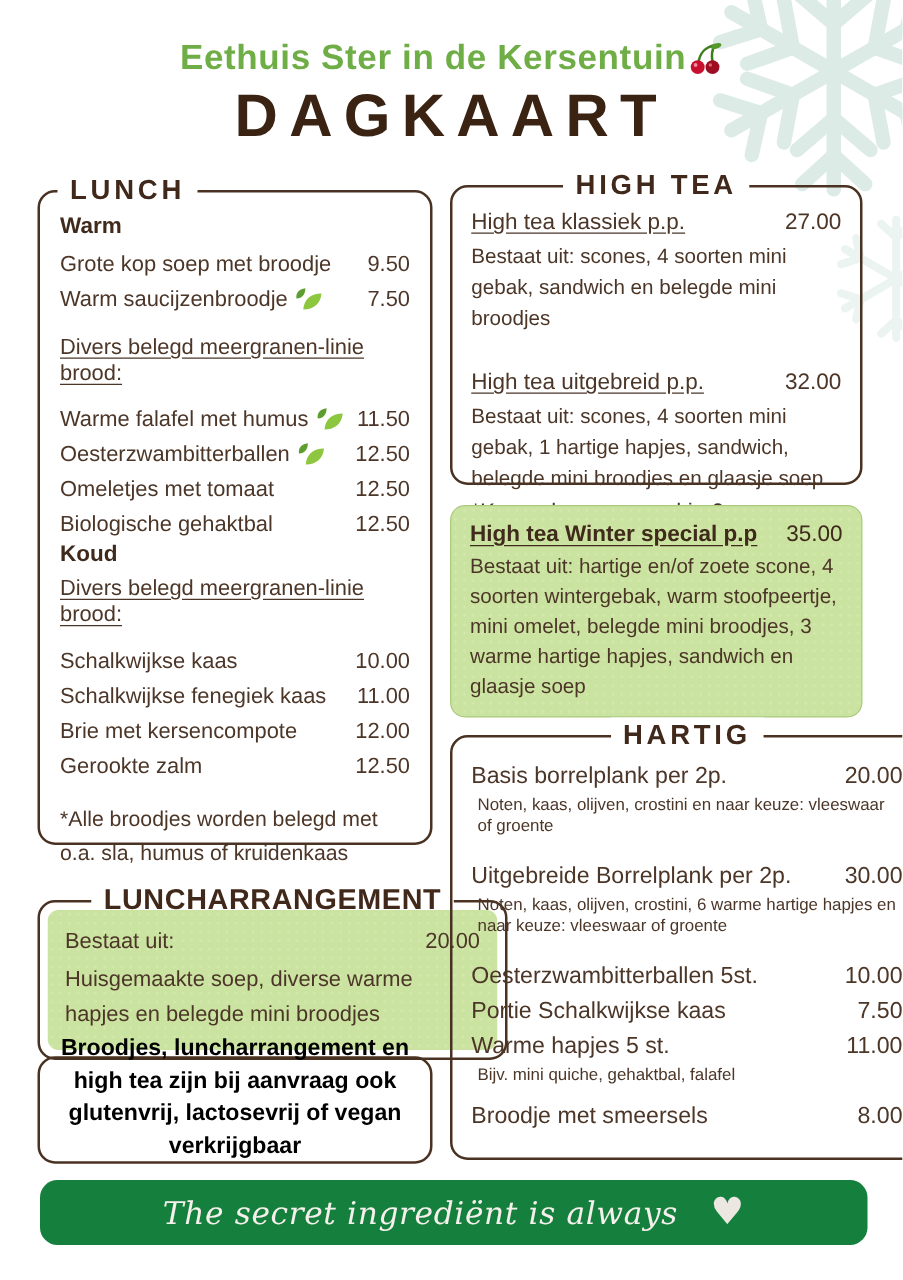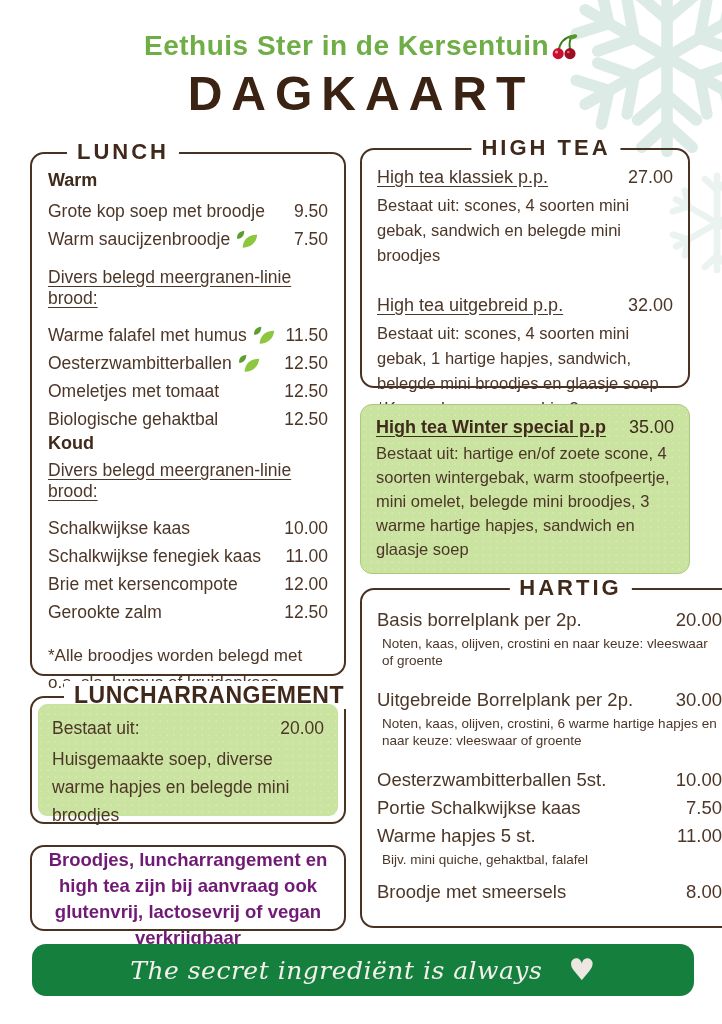--- a/index.html
+++ b/index.html
@@ -17,51 +17,51 @@
     position:absolute;top:66px;left:0;width:100%;text-align:center;
     font-size:48px;font-weight:800;letter-spacing:9px;color:#3B2314;
   }
   
   .snow-big{position:absolute;left:562px;top:-48px;width:210px;height:210px;}
   .snow-small{position:absolute;left:662px;top:168px;width:110px;height:110px;opacity:.55;}
   
   .panel{position:absolute;border:2px solid #4A3222;border-radius:14px;box-sizing:border-box;}
   .legend{
     position:absolute;top:-16px;background:#ffffff;color:#40291A;
-    font-weight:bold;font-size:22px;letter-spacing:3px;padding:0 10px;line-height:28px;white-space:nowrap;margin-left:21px;
+    font-weight:bold;font-size:22px;letter-spacing:3px;padding:0 10px;line-height:28px;white-space:nowrap;
   }
   .legend-left{left:14px;}
   .legend-center{left:50%;transform:translateX(-50%);}
   
   .row{display:flex;justify-content:space-between;align-items:center;}
   .iname{display:flex;align-items:center;gap:6px;}
   .price{text-align:right;white-space:nowrap;}
   .u{text-decoration:underline;text-underline-offset:3px;}
   
   .lunch{left:30px;top:152px;width:316px;height:524px;padding:16px 16px 0 16px;}
   .lunch .sub{font-size:18px;font-weight:bold;color:#3F2A1B;margin:0 0 6px 0;}
   .lunch .row{font-size:17.5px;line-height:28px;}
   .lunch .divider{font-size:17.5px;margin:14px 0 12px 0;}
   .lunch .footnote{font-size:17px;line-height:27px;margin-top:16px;}
   .mt{margin-top:14px;}
   
-  .lunchar{left:30px;top:696px;width:316px;height:128px;}
+  .lunchar{left:30px;top:720px;width:376px;height:128px;}
   .lunchar .legend{font-size:23px;letter-spacing:.5px;top:-17px;}
   .greenfill{
     position:absolute;left:6px;right:6px;top:6px;bottom:6px;background:#CBE3A0;
     border-radius:9px;padding:14px 14px 0 14px;box-sizing:border-box;
     background-image:radial-gradient(rgba(255,255,255,.18) 1px, transparent 1px);
     background-size:7px 7px;
   }
   .lunchar .row{font-size:17.5px;}
   .lunchar .desc{font-size:17.5px;line-height:28px;margin-top:6px;}
   
   .note{
-    left:30px;top:845px;width:316px;height:86px;display:flex;align-items:flex-start;justify-content:center;
-    text-align:center;font-size:18.5px;font-weight:bold;line-height:26px;color:#701a75;padding:0 12px;
+    left:30px;top:845px;width:316px;height:86px;display:flex;align-items:flex-end;justify-content:center;
+    text-align:center;font-size:18.5px;font-weight:bold;line-height:26px;color:#000000;padding:0 12px;
   }
   
   .hightea{left:360px;top:148px;width:330px;height:240px;padding:14px 15px 0 15px;}
   .hightea .row{font-size:18px;line-height:26px;}
   .rdesc{font-size:16.5px;line-height:25px;margin-top:3px;}
   .gap{height:24px;}
   .notep{font-size:16.5px;}
   .notep .price{font-size:14.5px;}
   
   .winter{

